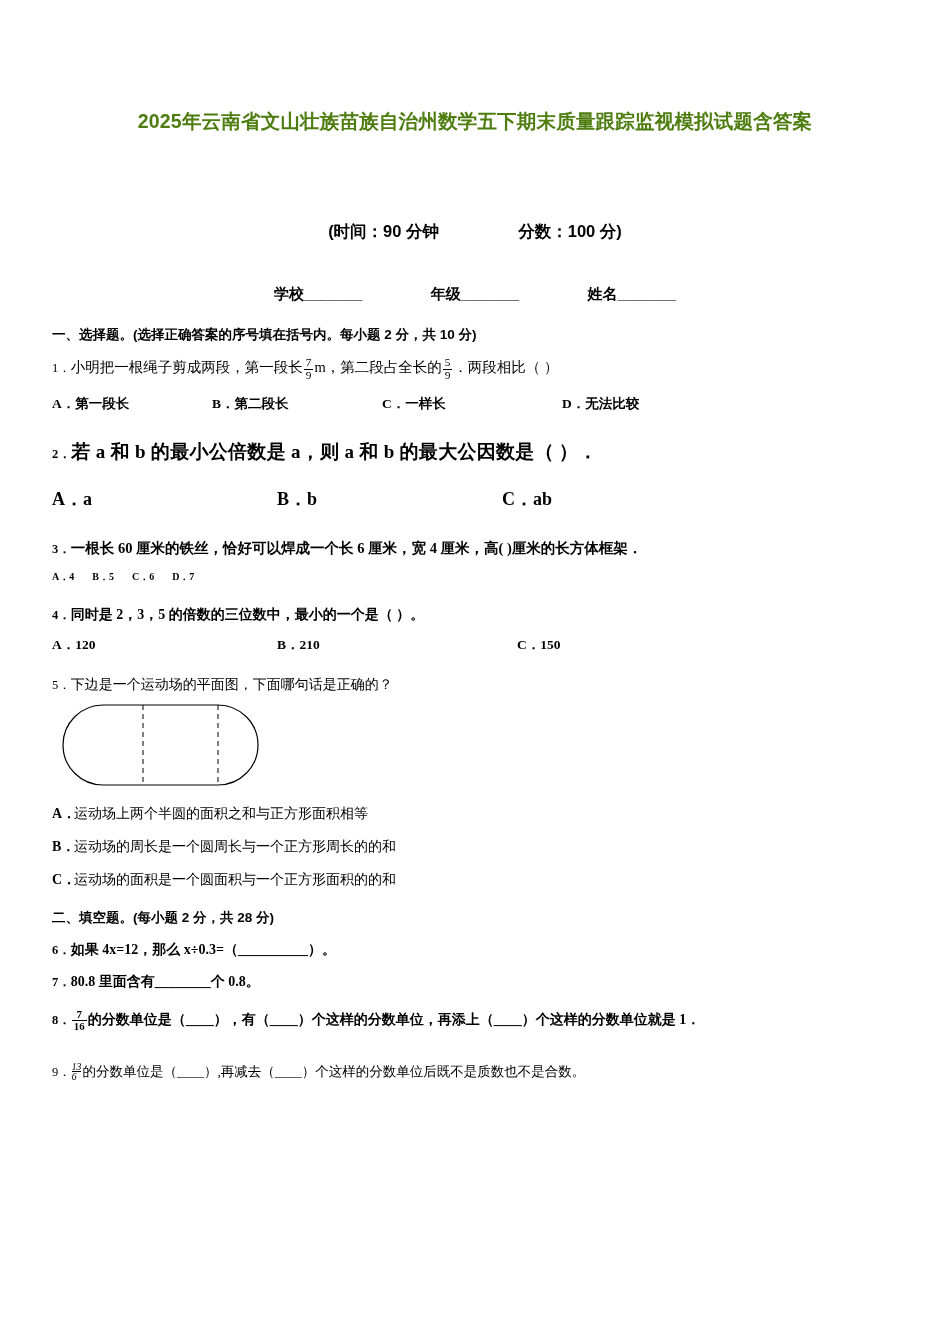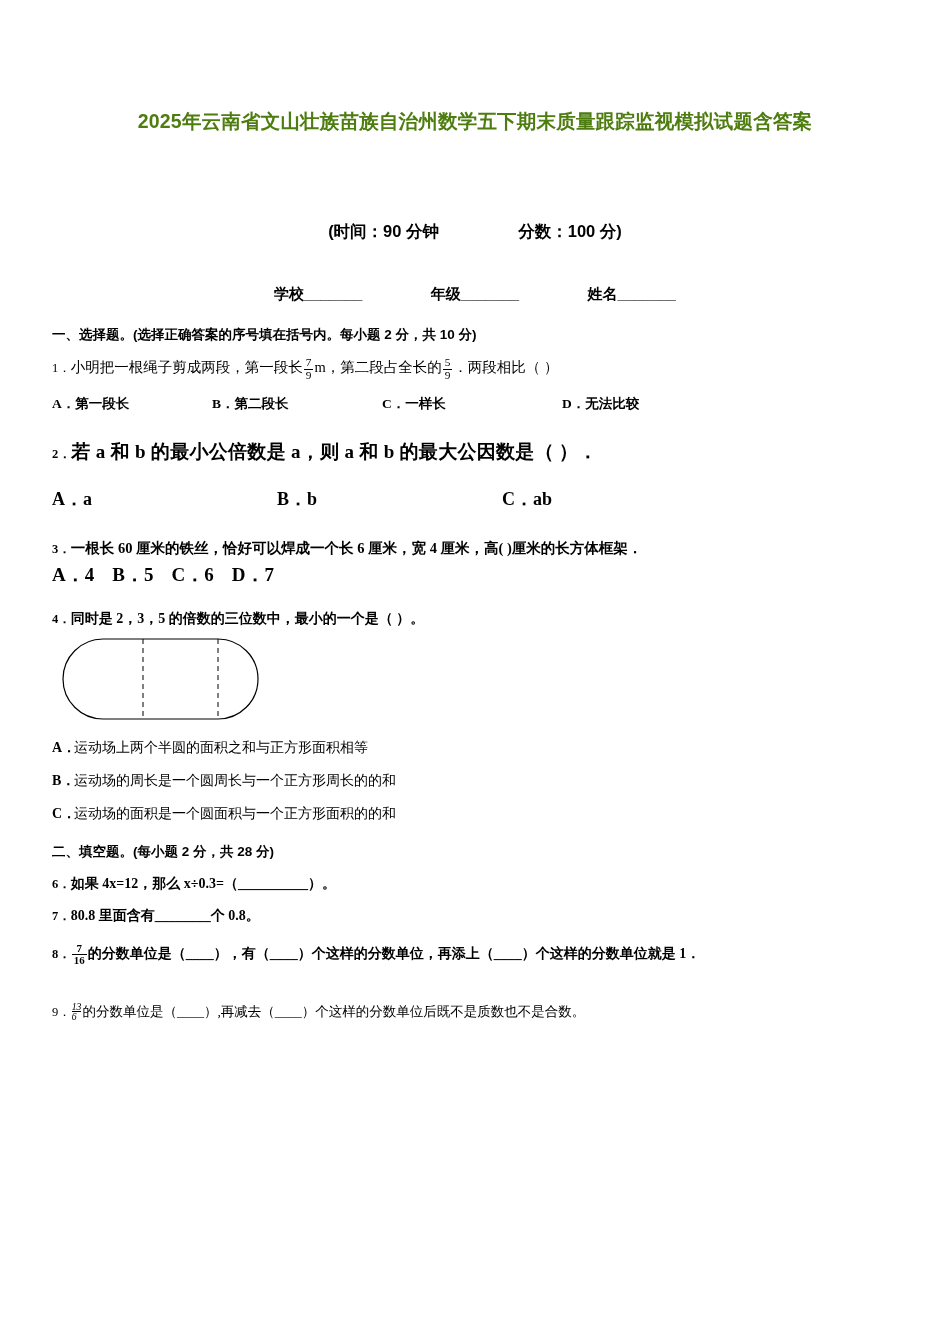--- a/index.html
+++ b/index.html
@@ -92,22 +92,22 @@
   }
   .opts-2 .o:nth-child(1) { width: 225px; }
   .opts-2 .o:nth-child(2) { width: 225px; }
 
   .q3 {
     margin-top: 28px;
     font-size: 14.5px;
     font-weight: bold;
   }
   .opts-3 {
-    margin-top: 4px;
-    font-size: 19px;
+    margin-top: 12px;
+    font-size: 10px;
     font-weight: bold;
   }
   .opts-3 .o { margin-right: 18px; }
 
   .q4 {
     margin-top: 22px;
     font-size: 14px;
     font-weight: bold;
   }
   .opts-4 {
@@ -155,21 +155,21 @@
     display: block;
     font-size: 0.78em;
     border-top: 1px solid #000;
     padding: 0 2px;
   }
   .frac-sm {
     display: inline-block;
     vertical-align: -0.35em;
     line-height: 1.0;
     font-style: italic;
-    margin: 13px 1px;
+    margin: 7px 1px;
   }
   .frac-sm .num { display: block; font-size: 0.72em; }
   .frac-sm .den { display: block; font-size: 0.72em; border-top: 1px solid #000; }
 
   .fill-head {
     margin-top: 20px;
     font-family: "Liberation Sans", sans-serif;
     font-size: 13.5px;
     font-weight: bold;
   }
@@ -238,21 +238,29 @@
   <div class="opts opts-3">
     <span class="o">A．4</span>
     <span class="o">B．5</span>
     <span class="o">C．6</span>
     <span class="o">D．7</span>
   </div>
 
   <div class="q4">
     <span class="qnum">4．</span><span>同时是 2，3，5 的倍数的三位数中，最小的一个是（  ）。</span>
   </div>
-
+  <div class="opts opts-4">
+    <span class="o">A．120</span>
+    <span class="o">B．210</span>
+    <span class="o">C．150</span>
+  </div>
+
+  <div class="q5">
+    <span class="qnum">5．</span><span>下边是一个运动场的平面图，下面哪句话是正确的？</span>
+  </div>
   <div class="figure">
     <svg width="205" height="82" viewBox="0 0 205 82" xmlns="http://www.w3.org/2000/svg">
       <path d="M 45 1 L 160 1 A 40 40 0 0 1 160 81 L 45 81 A 40 40 0 0 1 45 1 Z" fill="none" stroke="#000" stroke-width="1.2"></path>
       <line x1="85" y1="1" x2="85" y2="81" stroke="#000" stroke-width="1" stroke-dasharray="5,4"></line>
       <line x1="160" y1="1" x2="160" y2="81" stroke="#000" stroke-width="1" stroke-dasharray="5,4"></line>
     </svg>
   </div>
   <div class="opts-5">
     <div class="opt-row">
       <span class="lbl">A．</span><span>运动场上两个半圆的面积之和与正方形面积相等</span>

